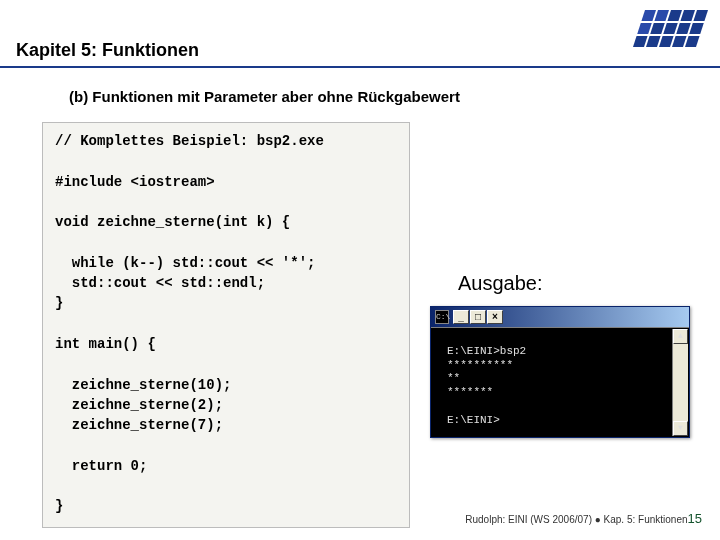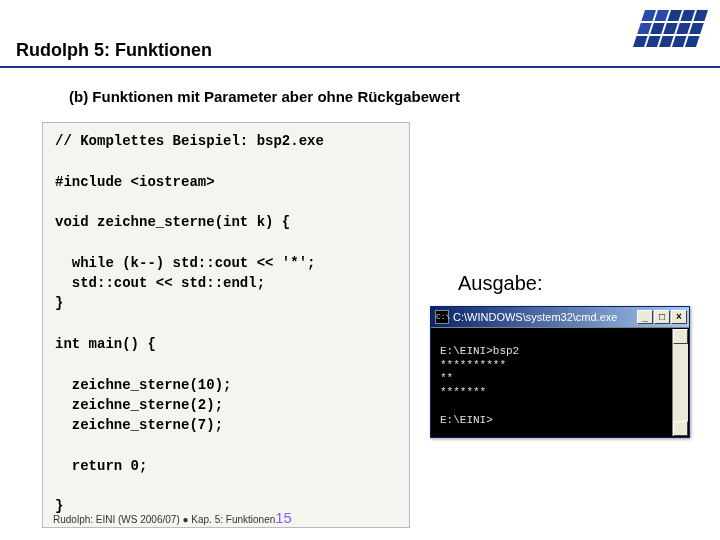--- a/index.html
+++ b/index.html
@@ -115,21 +115,21 @@
     color: #000;
     font-family: Arial;
     font-weight: bold;
   }
   .cmdbody {
     background: #000;
     color: #e0e0e0;
     font-family: "Lucida Console", "Courier New", monospace;
     font-size: 11px;
     line-height: 1.25;
-    padding: 3px 6px 6px 9px;
+    padding: 3px 6px 6px 16px;
     min-height: 110px;
     white-space: pre;
     position: relative;
     border-top: 1px solid #808080;
   }
   .scrollbar {
     position: absolute;
     top: 1px;
     right: 1px;
     bottom: 1px;
@@ -149,27 +149,27 @@
     text-align: center;
     line-height: 12px;
   }
   .strack { flex: 1; background: #ece9d8; }
   .footer {
     position: absolute;
     bottom: 14px;
     left: 16px;
     right: 18px;
     display: flex;
-    justify-content: flex-start;
+    justify-content: flex-end;
     align-items: baseline;
     font-size: 10px;
     color: #333;
     margin-left: 37px;
   }
-  .footer .pnum { font-size: 15px; color: #8b5cf6; }
+  .footer .pnum { font-size: 13px; color: #14532d; }
 </style>
 </head>
 <body>
 
 <div class="logo">
   <span class="lt"></span>
     <span class="lt"></span>
     <span></span>
     <span></span>
     <span></span>
@@ -178,21 +178,21 @@
     <span></span>
     <span></span>
     <span></span>
   <span></span>
     <span></span>
     <span></span>
     <span></span>
     <span></span>
 </div>
 
-<h1 class="slide-title">Rudolph 5: Funktionen</h1>
+<h1 class="slide-title">Kapitel 5: Funktionen</h1>
 <div class="title-rule"></div>
 
 <div class="subhead">(b) Funktionen mit Parameter aber ohne Rückgabewert</div>
 
 <div class="codebox">// Komplettes Beispiel: bsp2.exe
 
 #include &lt;iostream&gt;
 
 void zeichne_sterne(int k) {
 
@@ -208,21 +208,20 @@
 
   return 0;
 
 }</div>
 
 <div class="output-label">Ausgabe:</div>
 
 <div class="cmdwin">
   <div class="cmd-titlebar">
     <div class="cmdicon">C:\</div>
-    <div class="cmd-title">C:\WINDOWS\system32\cmd.exe</div>
     <div class="winbtns">
       <div class="winbtn">_</div>
       <div class="winbtn">□</div>
       <div class="winbtn">×</div>
     </div>
   </div>
   <div class="cmdbody"><span>
 E:\EINI&gt;bsp2
 **********
 **

